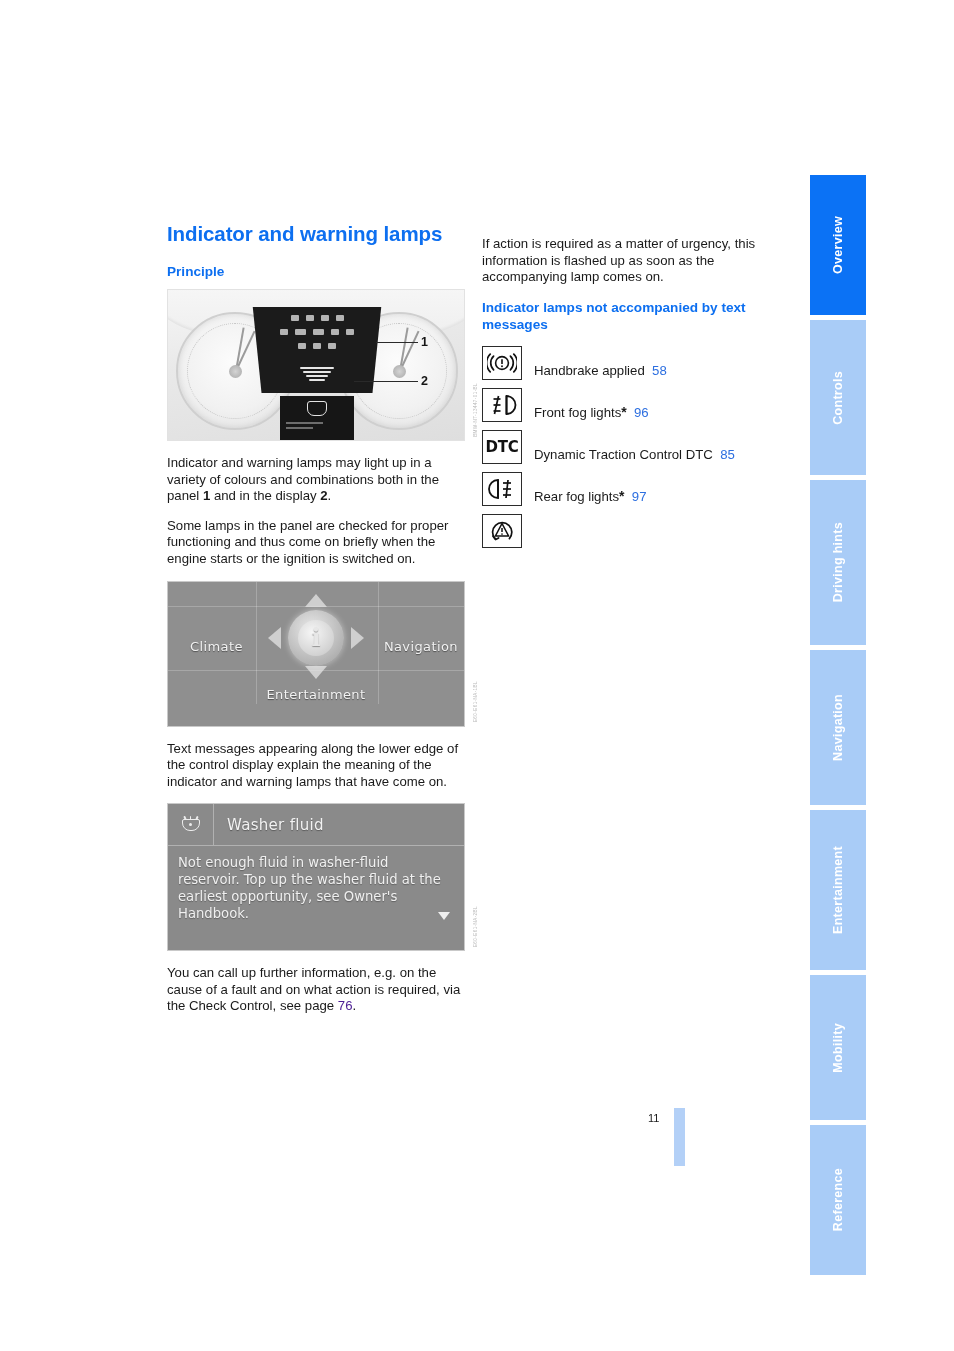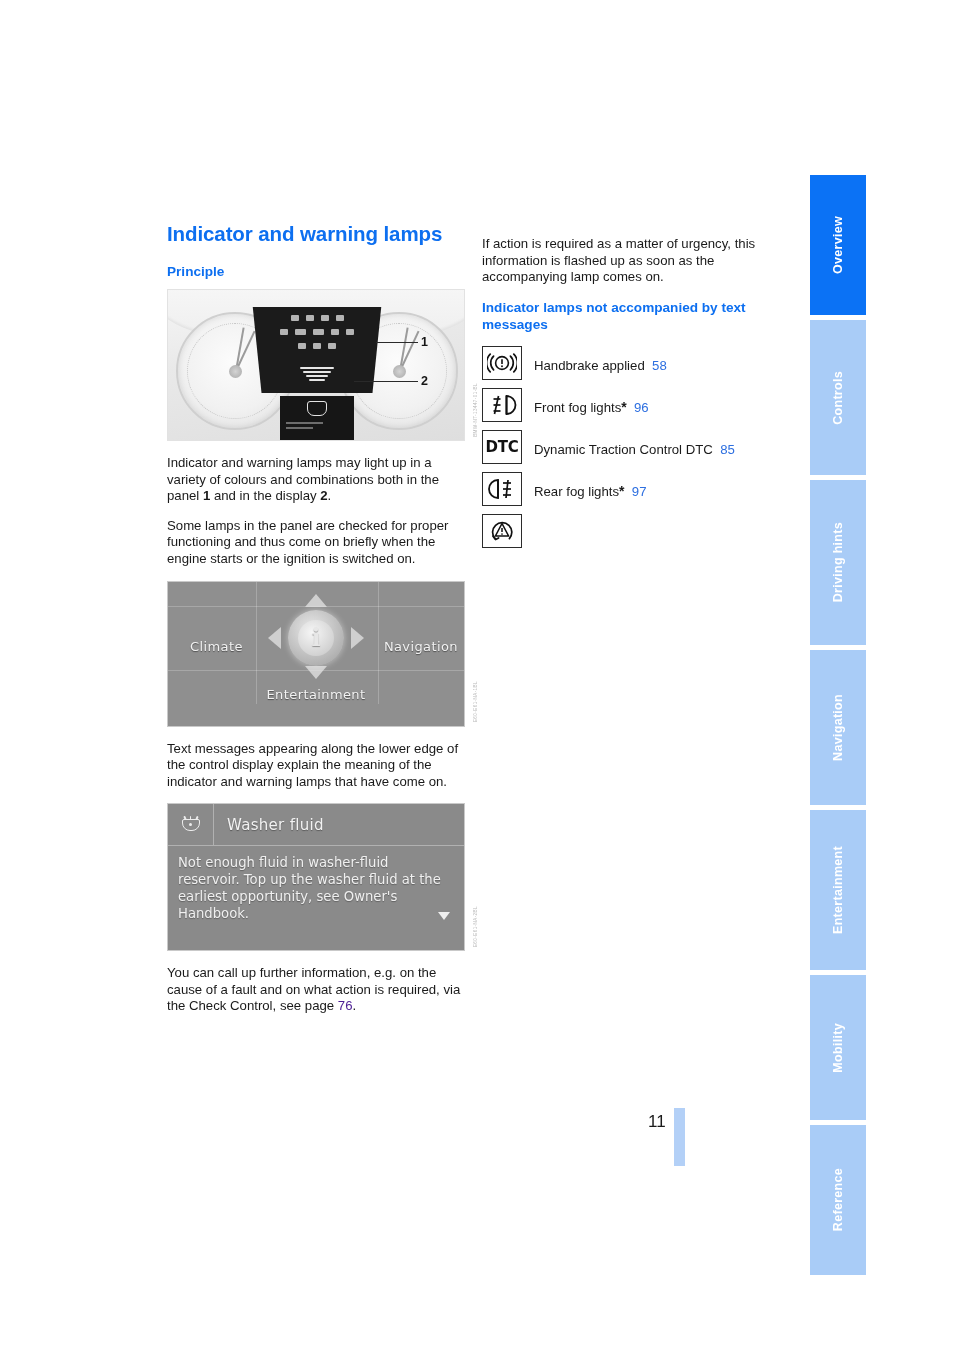--- a/index.html
+++ b/index.html
@@ -248,40 +248,40 @@
   .msgscreen .mstatus .sp { margin-left: auto; padding-right: 9px; }
   .msgscreen .sigbars { display: inline-flex; align-items: flex-end; gap: 1.4px; height: 11px; }
   .msgscreen .sigbars i { width: 2px; background: #f0f0f0; }
   .msgscreen .phone-ic {
     display: inline-block; width: 8px; height: 12px;
     border: 1.5px solid #f0f0f0; border-radius: 2px; vertical-align: -2px;
   }
 
   
   .lamp-list { margin-top: 12px; }
-  .lamp-item { display: flex; align-items: center; margin-bottom: 8px; }
+  .lamp-item { display: flex; align-items: flex-end; margin-bottom: 8px; }
   .lamp-box {
     flex: 0 0 auto; width: 40px; height: 34px;
     border: 1px solid #2b2b2b; background: #fff;
     display: flex; align-items: center; justify-content: center;
     margin-right: 12px;
   }
   .lamp-text {
     font-size: 13.2px; line-height: 16.6px; color: #1a1a1a; padding-top: 7px;
   }
   .lamp-item.multiline .lamp-text { padding-top: 0; }
   .lamp-text .ref { color: #2d6fe0; }
   .lamp-text .ast { font-weight: bold; font-size: 14px; }
   .dtc-text { font-size: 15px; font-weight: bold; letter-spacing: -0.3px;
     font-family: "DejaVu Sans", sans-serif; color: #111; }
 
   
   .pageno {
     position: absolute; left: 648px; top: 1112px;
-    font-size: 17px; color: #1a1a1a;
+    font-size: 11px; color: #1a1a1a;
   }
   .pagebar {
     position: absolute; left: 674px; top: 1108px;
     width: 11px; height: 58px; background: #b3d0f7;
   }
 </style>
 </head>
 <body>
 
 <div class="page">

